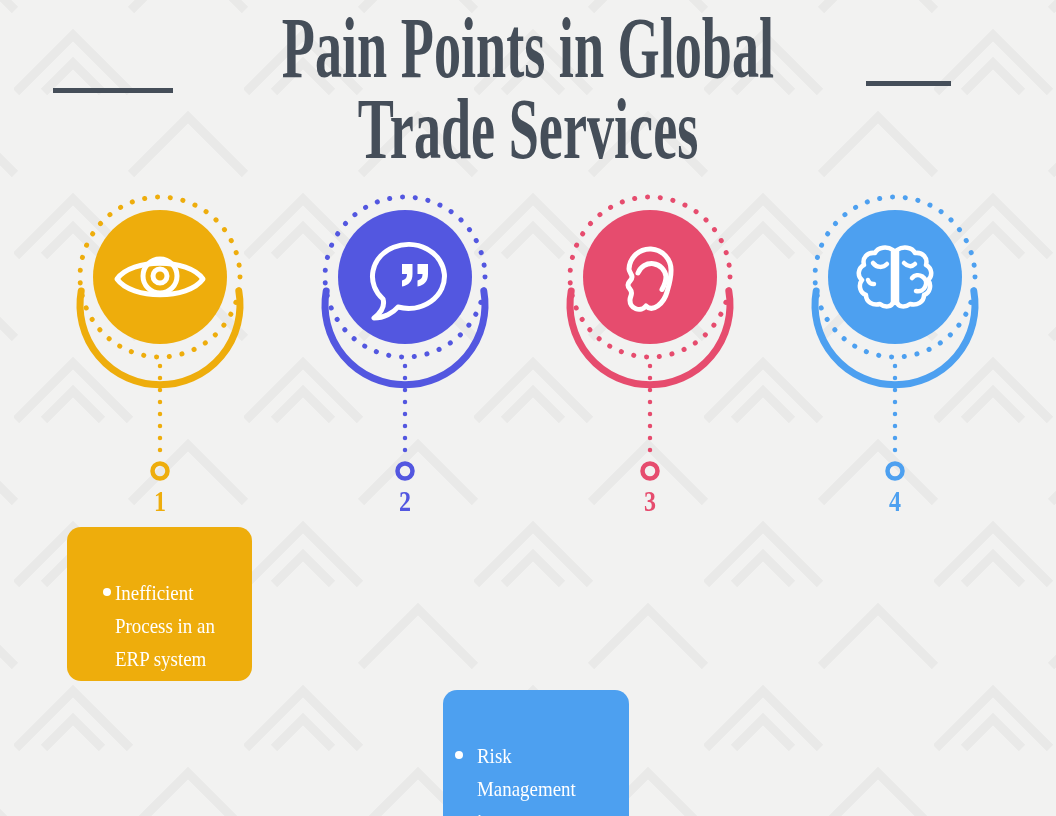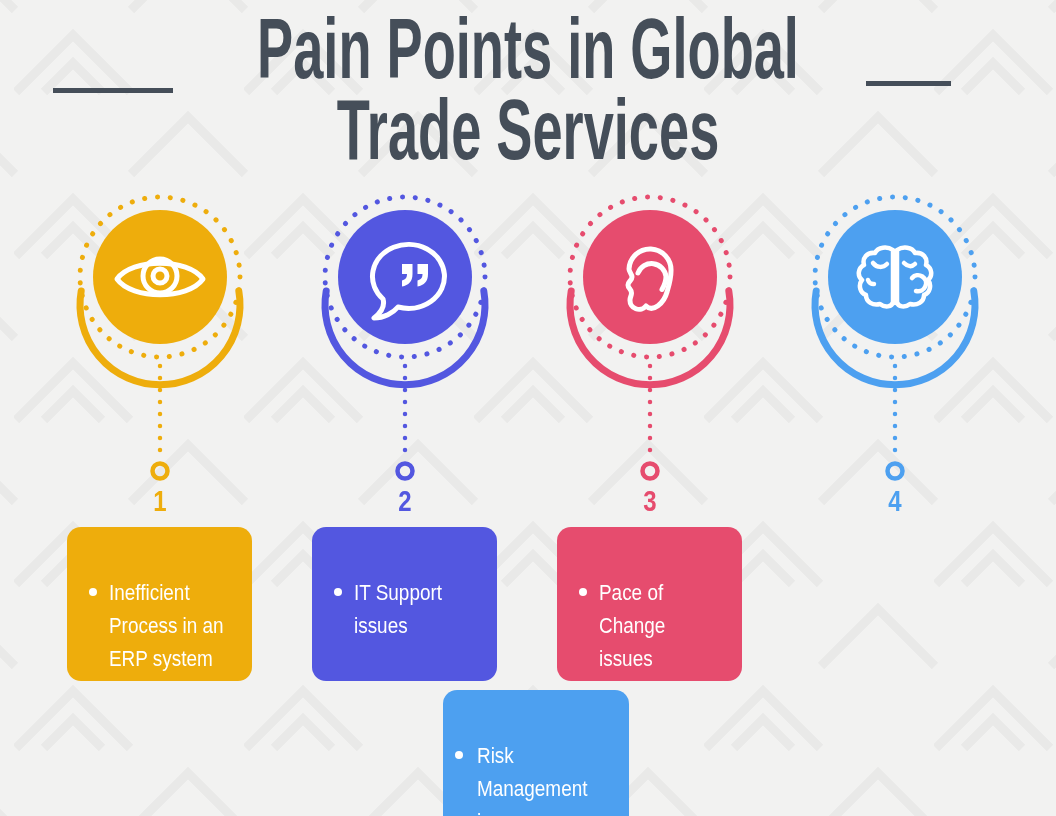--- a/index.html
+++ b/index.html
@@ -1,19 +1,19 @@
 <!DOCTYPE html>
 <html><head>
 <meta charset="utf-8">
 <style>
   html,body { margin:0; padding:0; background:#ddd; }
   body { font-family:"Liberation Sans", sans-serif; }
   #stage {
     position:relative; width:1056px; height:816px; margin:0 auto;
-    background:#F2F2F1; overflow:hidden;
+    background:#F2F2F1; overflow:hidden;font-family:Liberation Serif, serif;
   }
   .bg-pattern { position:absolute; left:0; top:0; z-index:0; }
 
   .title {
     position:absolute; top:8px; left:0; width:100%;
     text-align:center; color:#454E59; font-weight:bold;
     font-size:86px; line-height:81px; letter-spacing:0;
     transform:scaleX(.63); transform-origin:50% 0; white-space:nowrap;
     z-index:1;
   }
@@ -34,22 +34,22 @@
   .icon    { stroke:#fff; fill:none; stroke-linecap:round; stroke-linejoin:round; }
 
   .num {
     position:absolute; top:304px; left:0; width:200px;
     text-align:center; font-size:30px; line-height:30px; font-weight:bold;
     color:var(--c); transform:scaleX(.8); transform-origin:50% 0;
   }
   .card {
     position:absolute; top:345px; left:7px; width:185px; height:154px;
     background:var(--c); border-radius:14px;
-    display:flex; align-items:flex-start; gap:12px;
-    padding:49px 0 0 22px; box-sizing:border-box;justify-content:flex-end;
+    display:flex; align-items:flex-start; gap:4px;
+    padding:49px 0 0 36px; box-sizing:border-box;justify-content:flex-end;
   }
   .bullet { flex:none; width:8px; height:8px; border-radius:50%;
             background:#fff; margin-top:12px; }
   .ctext {
     color:#fff; font-size:22px; line-height:33px; width:158px;
     transform:scaleX(.86); transform-origin:0 0;
   }
   .card-extra {
     position:absolute; left:443px; top:690px; width:186px; height:160px;
     background:var(--c); border-radius:14px; z-index:1;
@@ -115,43 +115,35 @@
         <path d="M -22 22 C -20 29 -23 35 -31 41 C -21 41 -12 36 -7 30 A 36 32 0 1 0 -22 22"></path>
         <g fill="#fff" stroke="none" transform="translate(-3,-13)">
           <path d="M0 0 h10.5 v10 c0 7.5 -3.8 11.3 -10.5 12.5 v-6 c3.6 -0.9 5 -2.8 5 -6.5 H0 Z"></path>
           <path d="M15.5 0 h10.5 v10 c0 7.5 -3.8 11.3 -10.5 12.5 v-6 c3.6 -0.9 5 -2.8 5 -6.5 H15.5 Z"></path>
         </g>
       </g>
       <line class="vline" x1="0" y1="89" x2="0" y2="174"></line>
       <circle class="oring" cx="0" cy="194" r="7.5"></circle>
     </svg>
     <div class="num">2</div>
-    <div class="card">
-      <span class="bullet"></span>
-      <span class="ctext">IT Support issues</span>
-    </div>
   </div>
 
   <div class="col" style="left: 550px; --c: #E64C6E;">
     <svg class="colgfx" width="200" height="300" viewBox="-100 -95 200 300">
       <circle class="dotring" cx="0" cy="0" r="80"></circle>
       <path class="arc" d="M -78.8 14 A 80 80 0 1 0 78.8 14"></path>
       <circle class="disc" cx="0" cy="0" r="67"></circle>
       <g class="icon" stroke-width="5">
         <path d="M -20 23 a 9 9 0 0 0 16 6 C 3 36 14 26 17 15 C 19 8 21 2 21 -6 A 21 21 0 0 0 -21 -8 C -21 -5 -18 -3 -18 0 C -18 3.5 -22 4.5 -22 8 C -22 11.5 -18.5 12 -18.5 16 C -18.5 19 -20 20 -20 23 Z"></path>
         <path d="M -12 -4 A 14.5 14.5 0 0 1 16 -0.5 C 16 5 14 9 12 12.5"></path>
       </g>
       <line class="vline" x1="0" y1="89" x2="0" y2="174"></line>
       <circle class="oring" cx="0" cy="194" r="7.5"></circle>
     </svg>
     <div class="num">3</div>
-    <div class="card">
-      <span class="bullet"></span>
-      <span class="ctext">Pace of Change issues</span>
-    </div>
   </div>
 
   <div class="col" style="left: 795px; --c: #4DA0F0;">
     <svg class="colgfx" width="200" height="300" viewBox="-100 -95 200 300">
       <circle class="dotring" cx="0" cy="0" r="80"></circle>
       <path class="arc" d="M -78.8 14 A 80 80 0 1 0 78.8 14"></path>
       <circle class="disc" cx="0" cy="0" r="67"></circle>
       <g class="icon" stroke-width="4.5">
         <path d="M -2 -27 C -8 -31 -17 -30 -20 -24 C -28 -25 -33 -19 -31 -12 C -37 -9 -38 -1 -33 3 C -37 8 -35 16 -29 18 C -29 25 -22 29 -15 27 C -10 31 -3 30 -2 25 Z"></path>
         <path d="M 2 -27 C 8 -31 17 -30 20 -24 C 28 -25 33 -19 31 -12 C 37 -9 38 -1 33 3 C 37 8 35 16 29 18 C 29 25 22 29 15 27 C 10 31 3 30 2 25 Z"></path>

